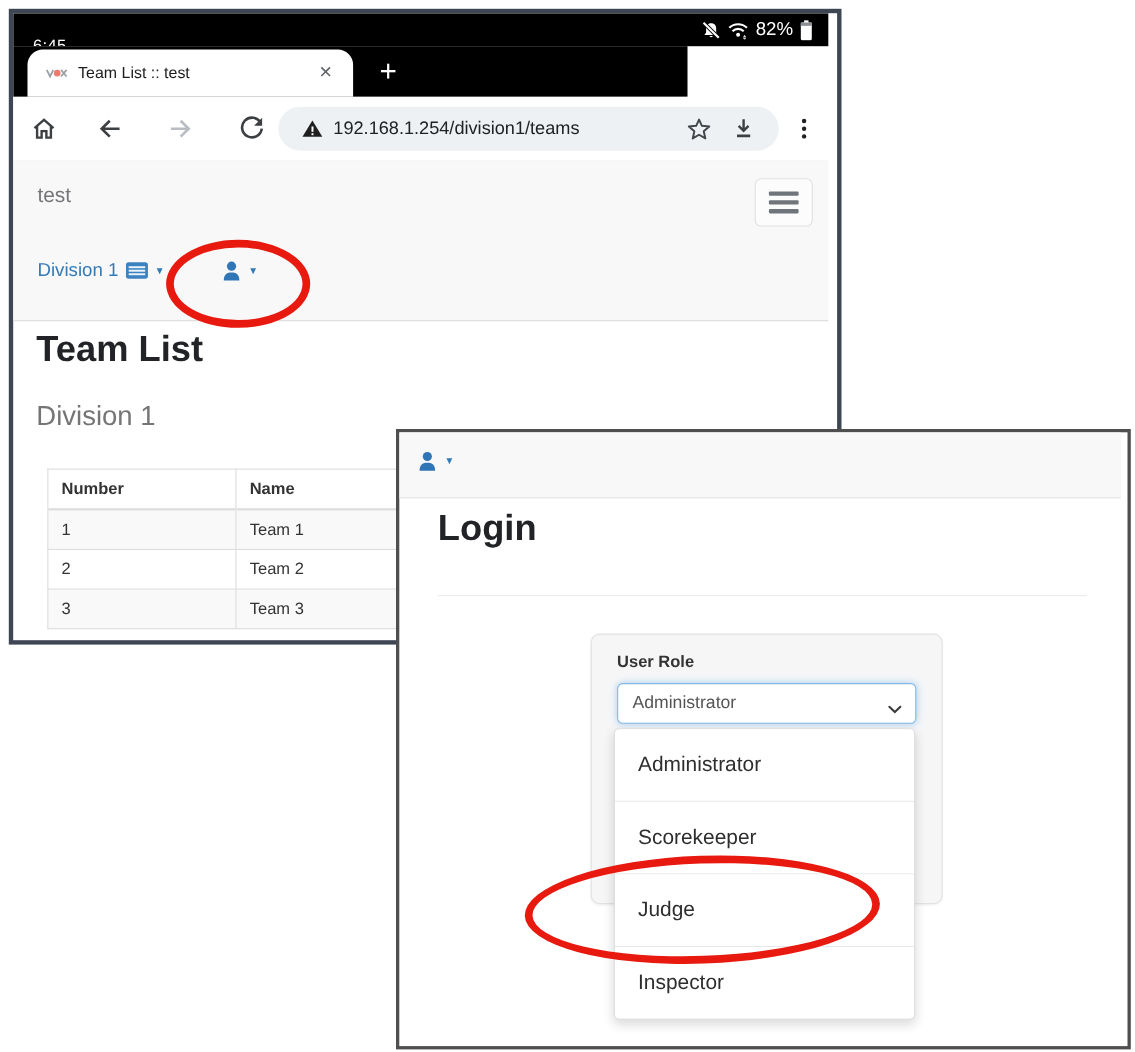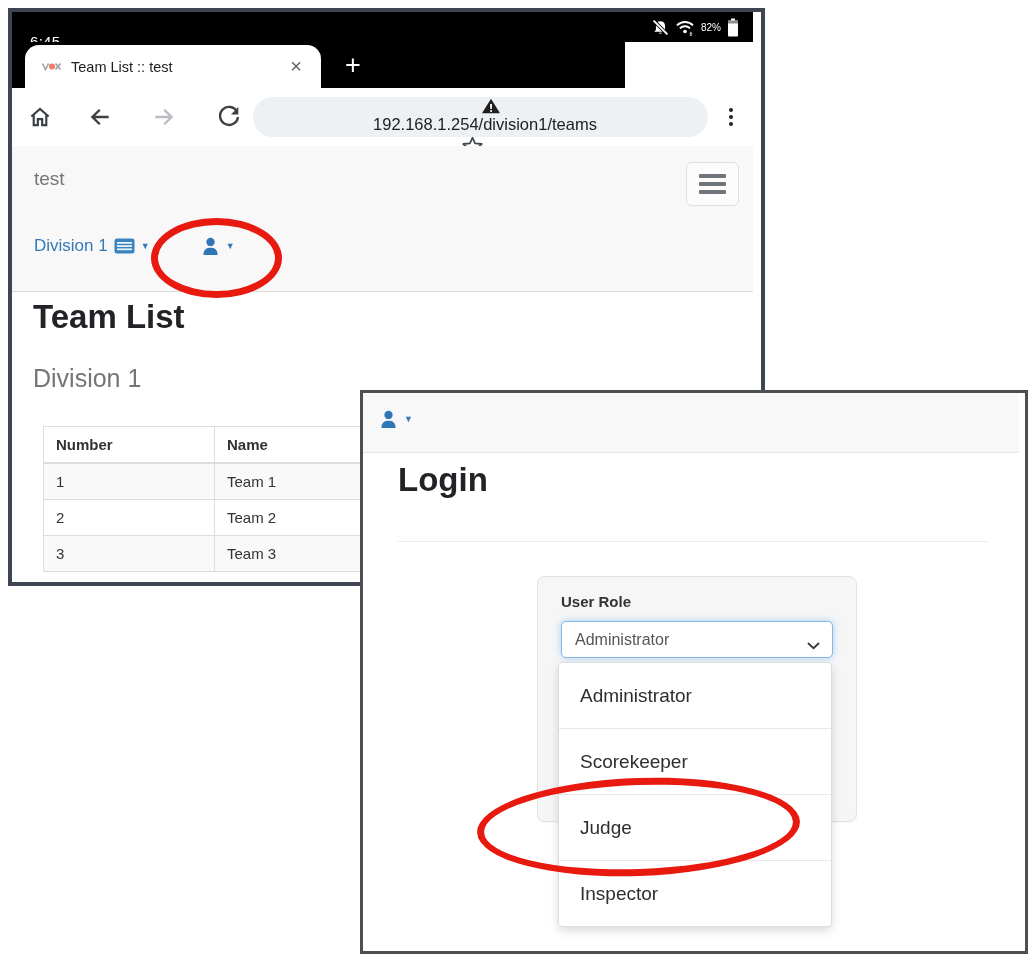--- a/index.html
+++ b/index.html
@@ -8,34 +8,34 @@
   .abs{position:absolute;}
 
   
   .win1{left:8px;top:8px;width:749px;height:570px;border:4px solid #3e4654;background:#fff;z-index:1;overflow:hidden;}
   .win2{left:360px;top:390px;width:662px;height:558px;border:3px solid #4f4f4f;background:#fff;z-index:5;overflow:hidden;}
 
   
   .statusbar{left:0;top:0;width:741px;height:30px;background:#000;color:#fff;}
   .statusbar .time{position:absolute;left:18px;top:6px;font-size:15px;letter-spacing:.3px;margin-top:15px;}
   .statusbar .sicons{position:absolute;right:14px;top:0;height:30px;display:flex;align-items:center;gap:6px;}
-  .statusbar .pct{font-size:10px;color:#fff;}
+  .statusbar .pct{font-size:17px;color:#fff;}
 
   
   .tabstrip{left:0;top:30px;width:613px;height:46px;background:#000;}
   .tab{position:absolute;left:13px;top:3px;width:296px;height:43px;background:#fff;border-radius:14px 14px 0 0;display:flex;align-items:center;}
   .tab .favicon{margin-left:16px;display:flex;align-items:center;}
   .tab .ttitle{margin-left:8px;font-size:14.5px;color:#1d1d1f;white-space:nowrap;}
   .tab .tclose{position:absolute;right:12px;top:8px;width:26px;height:26px;font-size:20px;line-height:26px;text-align:center;color:#5f6368;cursor:default;}
   .newtab{position:absolute;left:324px;top:2px;width:34px;height:42px;color:#fff;font-size:27px;font-weight:300;text-align:center;line-height:42px;}
 
   
   .toolbar{left:0;top:76px;width:741px;height:58px;background:#fff;border-bottom:1px solid #e4e6e8;}
   .tbicon{position:absolute;top:16px;width:26px;height:26px;}
-  .omnibox{position:absolute;left:241px;top:9px;width:455px;height:40px;background:#eef1f4;border-radius:20px;display:flex;align-items:center;flex-direction:column;}
+  .omnibox{position:absolute;left:241px;top:9px;width:455px;height:40px;background:#eef1f4;border-radius:20px;display:flex;align-items:center;}
   .omnibox .warn{margin-left:21px;display:flex;align-items:center;}
   .omnibox .url{margin-left:9px;font-size:16.5px;color:#202124;white-space:nowrap;flex:1;}
   .omnibox .star{margin-right:16px;display:flex;}
   .omnibox .dl{margin-right:20px;display:flex;}
   .dots{position:absolute;left:711px;top:16px;width:16px;height:26px;display:flex;flex-direction:column;align-items:center;justify-content:center;gap:3px;}
   .dots i{width:4px;height:4px;border-radius:50%;background:#202124;}
 
   
   .graybar{left:0;top:134px;width:741px;height:145px;background:#f8f8f9;border-bottom:1px solid #dcdcdc;}
   .brand{position:absolute;left:22px;top:22px;font-size:19px;color:#75767a;}

